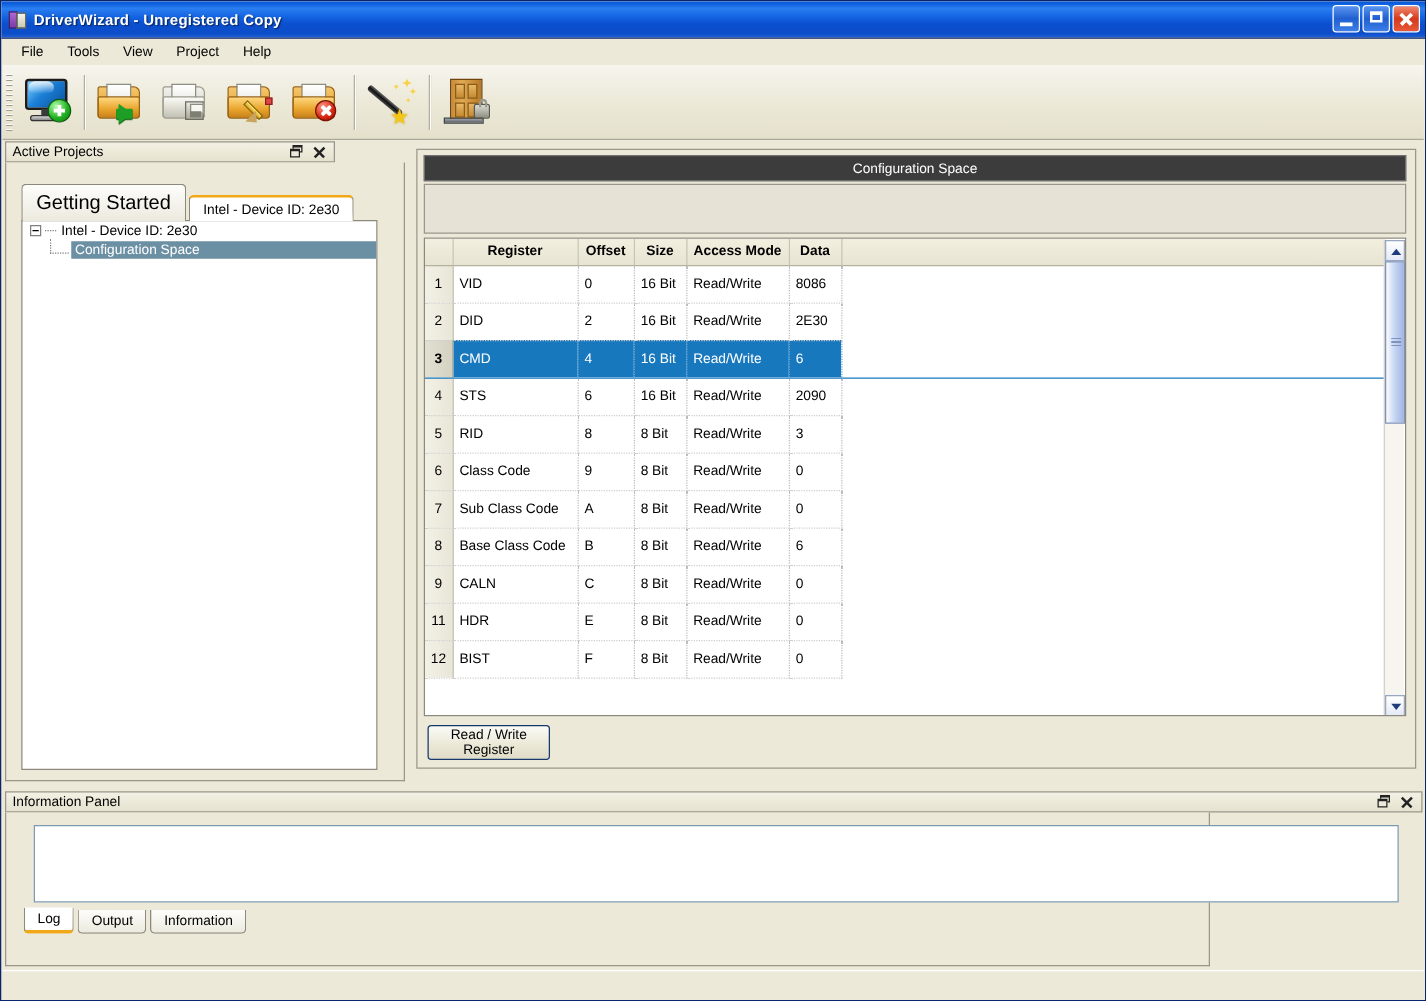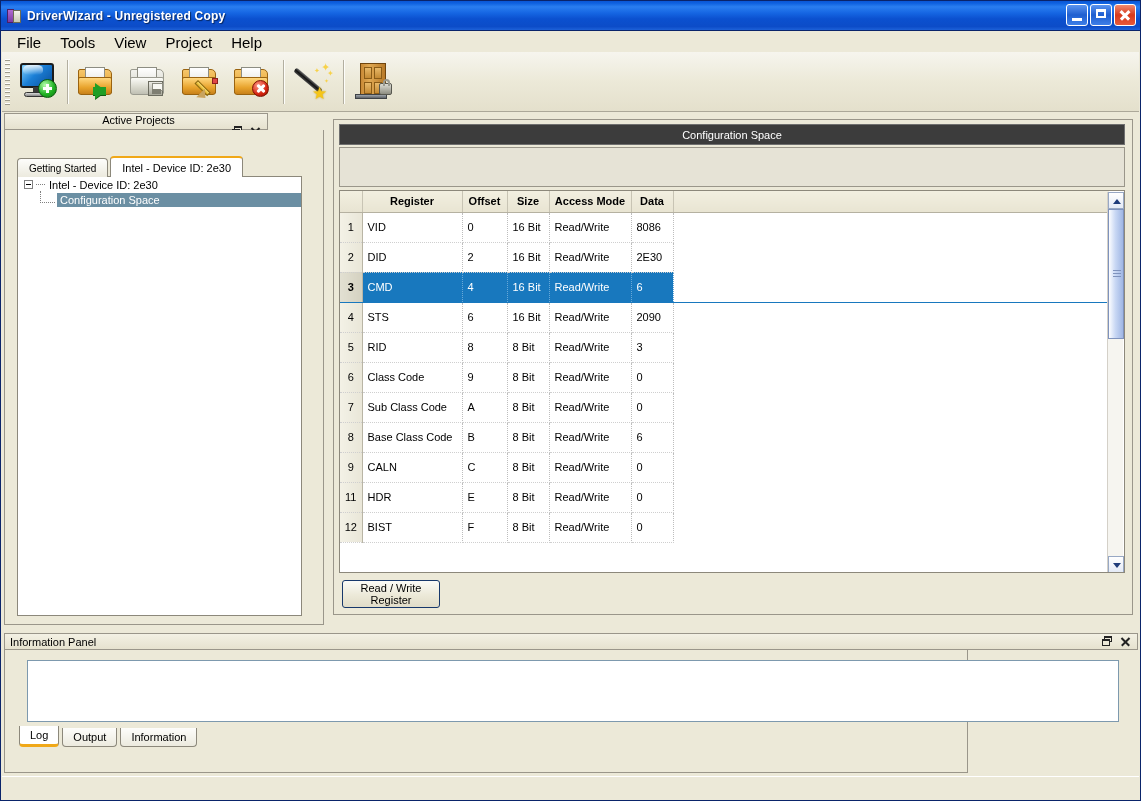--- a/index.html
+++ b/index.html
@@ -104,21 +104,21 @@
     position: absolute;
     left: 1px; top: 31px;
     width: 1137px; height: 20px;
     background: #ece9d8;
     display: flex;
     align-items: center;
     padding-left: 7px;
     box-sizing: border-box;
   }
   .menu-item {
-    font-size: 15px;
+    font-size: 11px;
     color: #000;
     padding: 2px 9px 2px 8px;
     margin-right: 2px;
     cursor: default;
     white-space: nowrap;
   }
 
   
   .toolbar {
     position: absolute;
@@ -331,48 +331,48 @@
   }
   .cap-ico.close .c1 { transform: rotate(45deg); }
   .cap-ico.close .c2 { transform: rotate(-45deg); }
 
   
   .left-panel {
     position: absolute;
     left: 3px; top: 112px;
     width: 320px; height: 512px;
   }
-  .left-panel .panel-caption { width: 264px; flex-direction: column; }
+  .left-panel .panel-caption { width: 264px; }
   .left-body {
     position: absolute;
     left: 0; top: 17px;
     width: 320px; height: 495px;
     background: #ece9d8;
     box-sizing: border-box;
     border: 1px solid #9a968a;
     border-top: none;
   }
 
   .tabstrip {
     position: absolute;
     left: 12px; top: 26px;
     height: 21px;
     display: flex;
     align-items: flex-end;
     z-index: 5;
   }
   .tab {
-    height: 19px;
+    height: 30px;
     background: linear-gradient(to bottom,#fdfdfb,#eceade);
     border: 1px solid #8c887b;
     border-bottom: none;
     border-radius: 4px 4px 0 0;
     padding: 0 11px;
     display: flex; align-items: center;
-    font-size: 10px;
+    font-size: 16px;
     color: #000;
     margin-right: 2px;
     cursor: default;
     box-sizing: border-box;
     white-space: nowrap;
   }
   .tab.active {
     height: 21px;
     background: #ffffff;
     border-top: 2px solid #f0a818;

